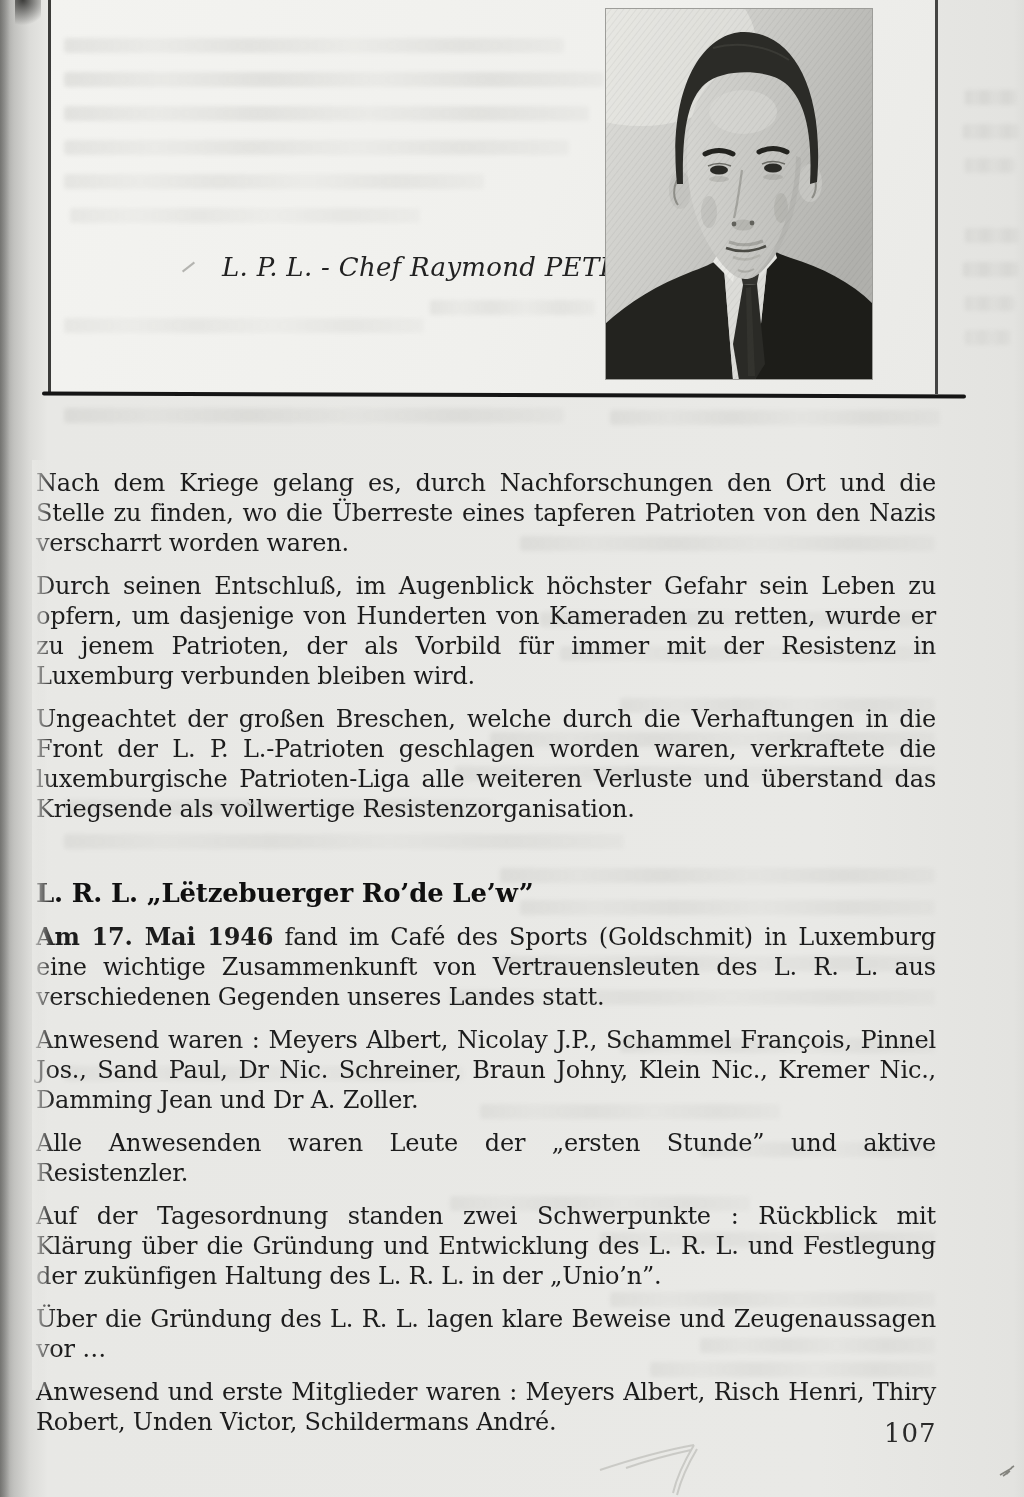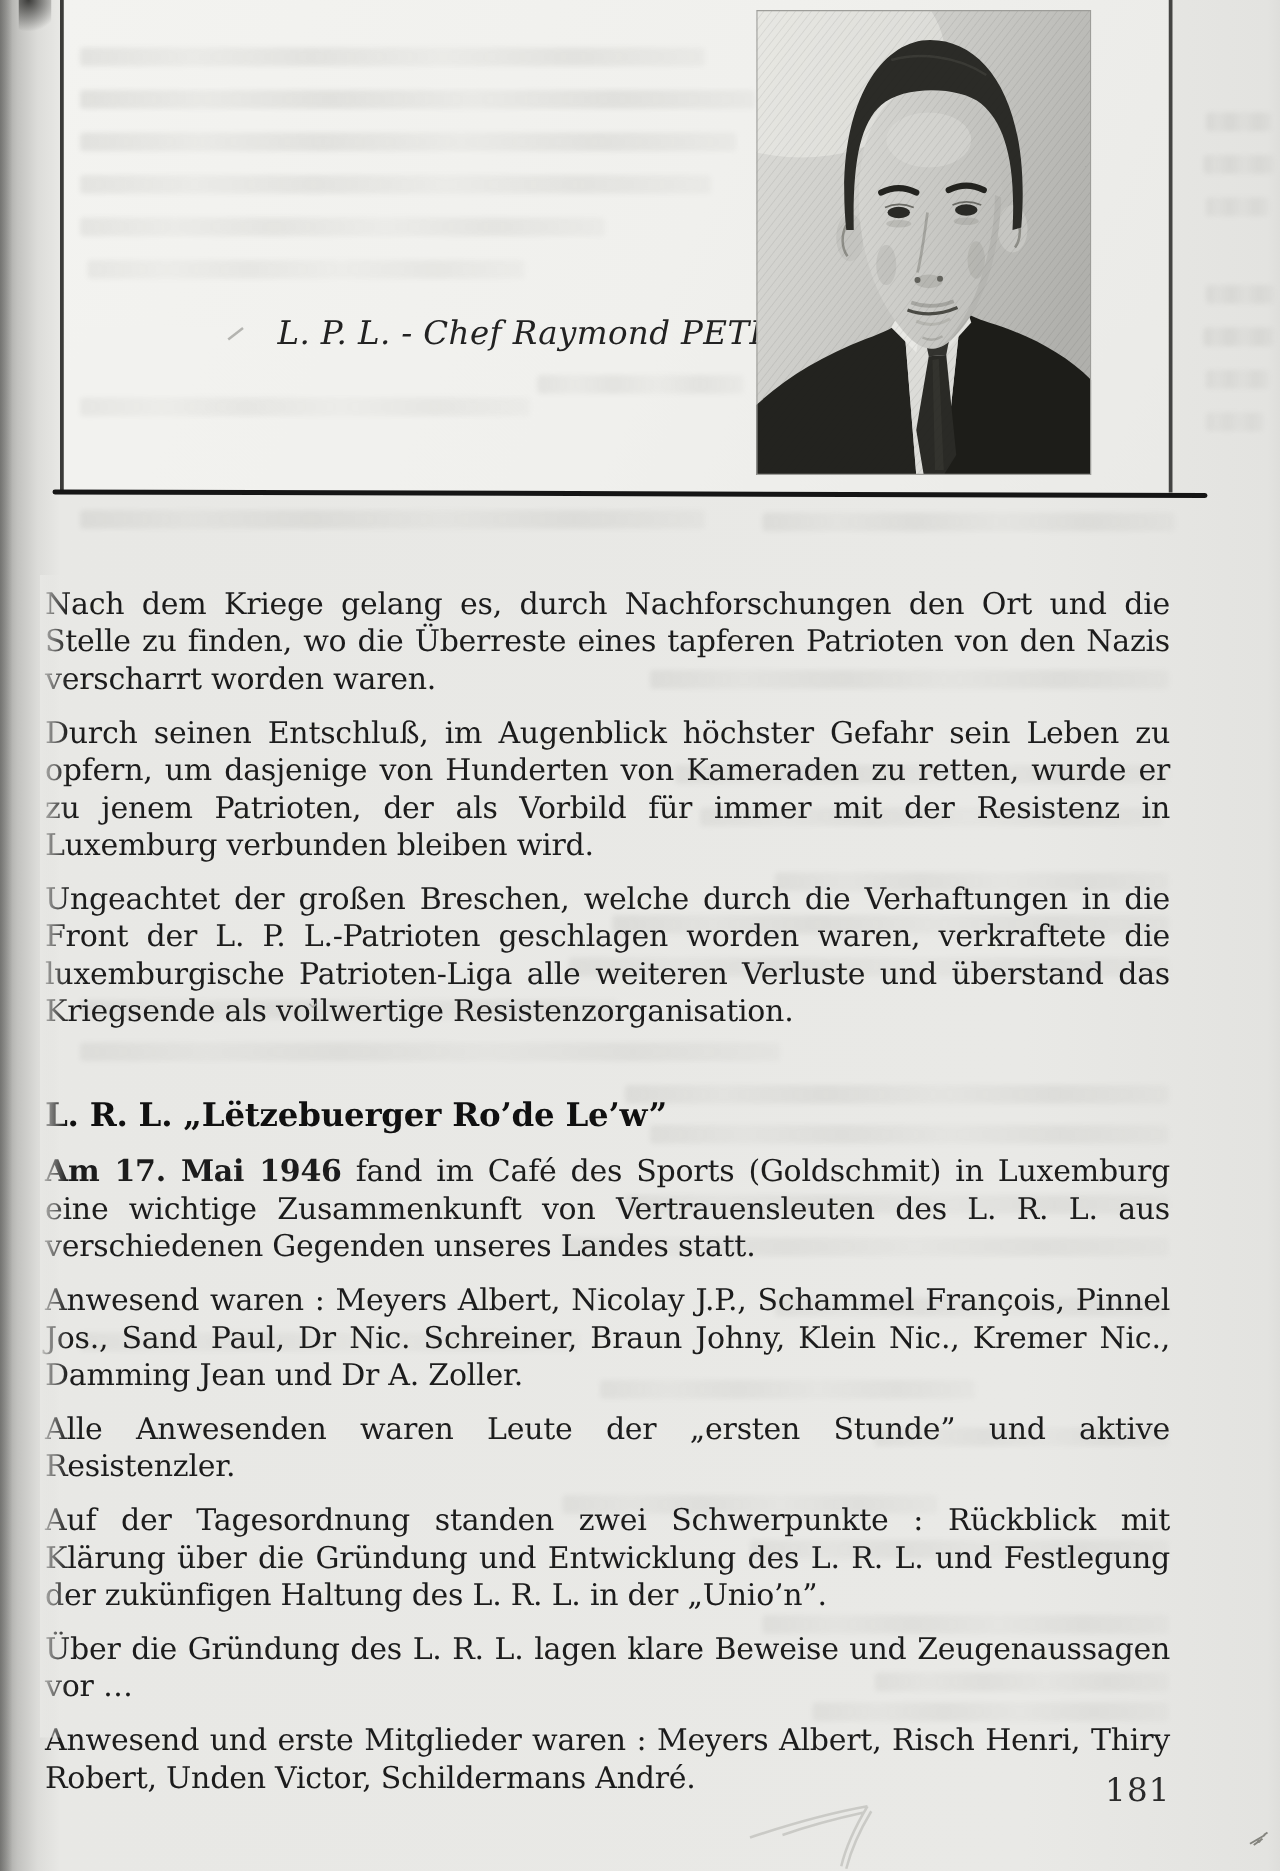--- a/index.html
+++ b/index.html
@@ -138,21 +138,21 @@
     <p><span>Anwesend waren : Meyers Albert, Nicolay J.P., Schammel François, Pinnel Jos., Sand Paul, Dr Nic. Schreiner, Braun Johny, Klein Nic., Kremer Nic., Damming Jean und Dr A. Zoller.</span></p>
     <p><span>Alle Anwesenden waren Leute der „ersten Stunde” und aktive Resistenzler.</span></p>
     <p><span>Auf der Tagesordnung standen zwei Schwerpunkte : Rückblick mit Klärung über die Gründung und Entwicklung des L. R. L. und Festlegung der zukünfigen Haltung des L. R. L. in der „Unio’n”.</span></p>
     <p><span>Über die Gründung des L. R. L. lagen klare Beweise und Zeugenaussagen vor …</span></p>
     <p><span>Anwesend und erste Mitglieder waren : Meyers Albert, Risch Henri, Thiry Robert, Unden Victor, Schildermans André.</span></p>
   </div>
 
   <div class="left-fade"></div>
   <div class="tick-mark">⌄</div>
 
-  <div class="page-number">181</div>
+  <div class="page-number">107</div>
 
   <div class="scribble">
     <svg width="160" height="73" viewBox="0 0 160 73">
       <path d="M4,46 C40,34 70,26 98,21 M98,21 C89,36 81,52 77,69 M101,25 C92,40 85,55 81,71 M30,44 C50,37 72,31 95,26" stroke="#c6c6c2" stroke-width="2" fill="none" opacity="0.9"></path>
     </svg>
   </div>
   <div class="margin-mark">
     <svg width="18" height="14" viewBox="0 0 18 14">
       <path d="M2,10 L14,3 M5,11 L12,6 M13,3 L16,1" stroke="#84847e" stroke-width="1.6" fill="none"></path>
       <circle cx="9" cy="8" r="1.4" fill="#84847e"></circle>

